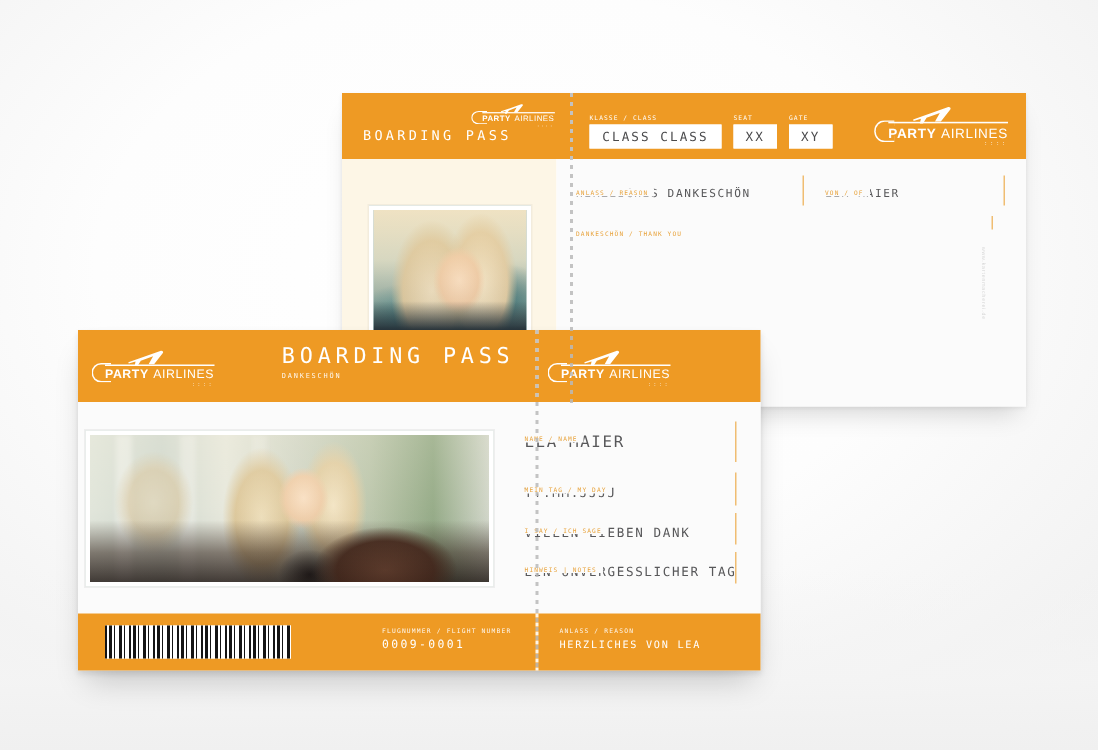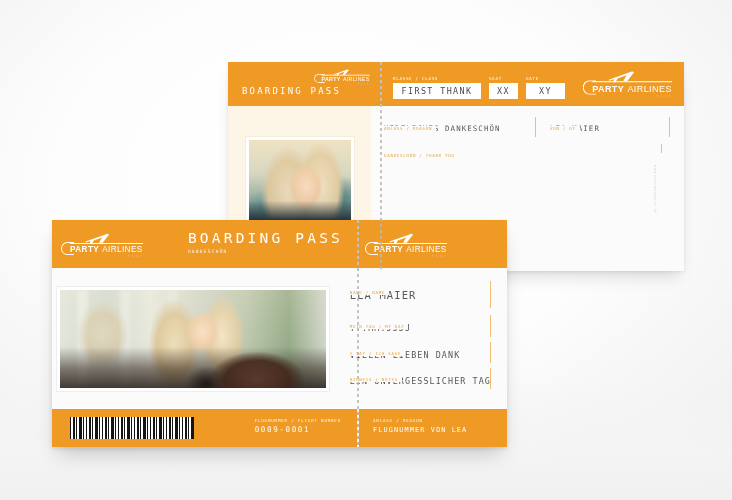--- a/index.html
+++ b/index.html
@@ -373,31 +373,31 @@
         </div>
       </div>
     </div>
 
     <div class="perf on-orange" style="left:152px;"></div>
 
     <div class="head-right">
 
       <div class="box-field">
         <span class="cap">KLASSE / CLASS</span>
-        <span class="box" style="width:88px">FIRST THANK</span>
+        <span class="box" style="width:88px">CLASS CLASS</span>
       </div>
 
       <div class="box-field">
         <span class="cap">SEAT</span>
         <span class="box" style="width:29px">XX</span>
       </div>
 
       <div class="box-field">
         <span class="cap">GATE</span>
-        <span class="box" style="width:39px">XY</span>
+        <span class="box" style="width:29px">XY</span>
       </div>
 
       <div class="brand-big">
         <div class="brand">
           <svg class="plane" width="27" height="12" viewBox="0 0 20 9">
             <path d="M1.2 6.4 L17.6 0.6 C18.6 0.25 19.4 1.0 18.9 1.7 L14.4 7.4 L11.6 7.4 L13.9 3.3 L7.6 5.6 L5.9 8.3 L4.4 8.3 L4.9 6.1 L1.4 7.1 Z" fill="#ffffff"></path>
           </svg>
           <div class="lockup">
             <span class="b1" style="font-size:8.6px">PARTY</span>
             <span class="b2" style="font-size:8.6px">AIRLINES</span>
@@ -562,16 +562,16 @@
       <div class="flightno">
         <div class="cap">FLUGNUMMER / FLIGHT NUMBER</div>
         <div class="num">0009-0001</div>
       </div>
     </div>
 
     <div class="perf on-orange" style="left:305px;"></div>
 
     <div class="ffoot-right">
       <div class="cap">ANLASS / REASON</div>
-      <div class="val">FLUGNUMMER VON LEA</div>
+      <div class="val">HERZLICHES VON LEA</div>
     </div>
   </div>
 </div>
 
 </body></html>

